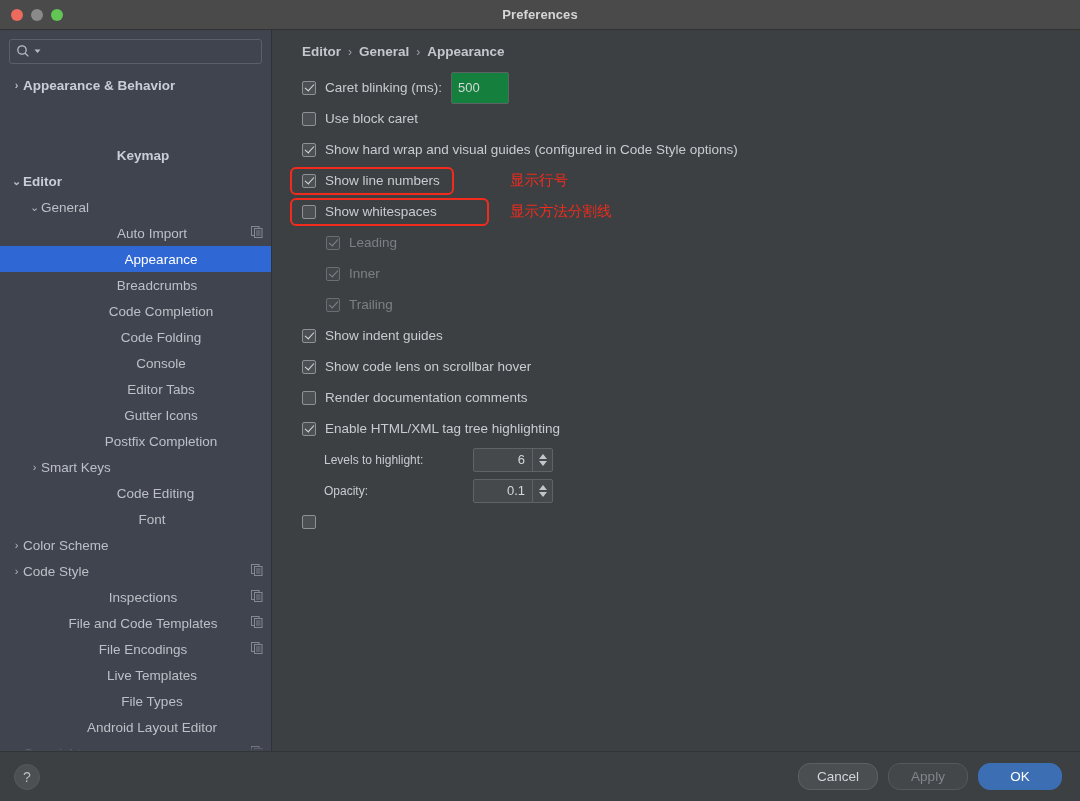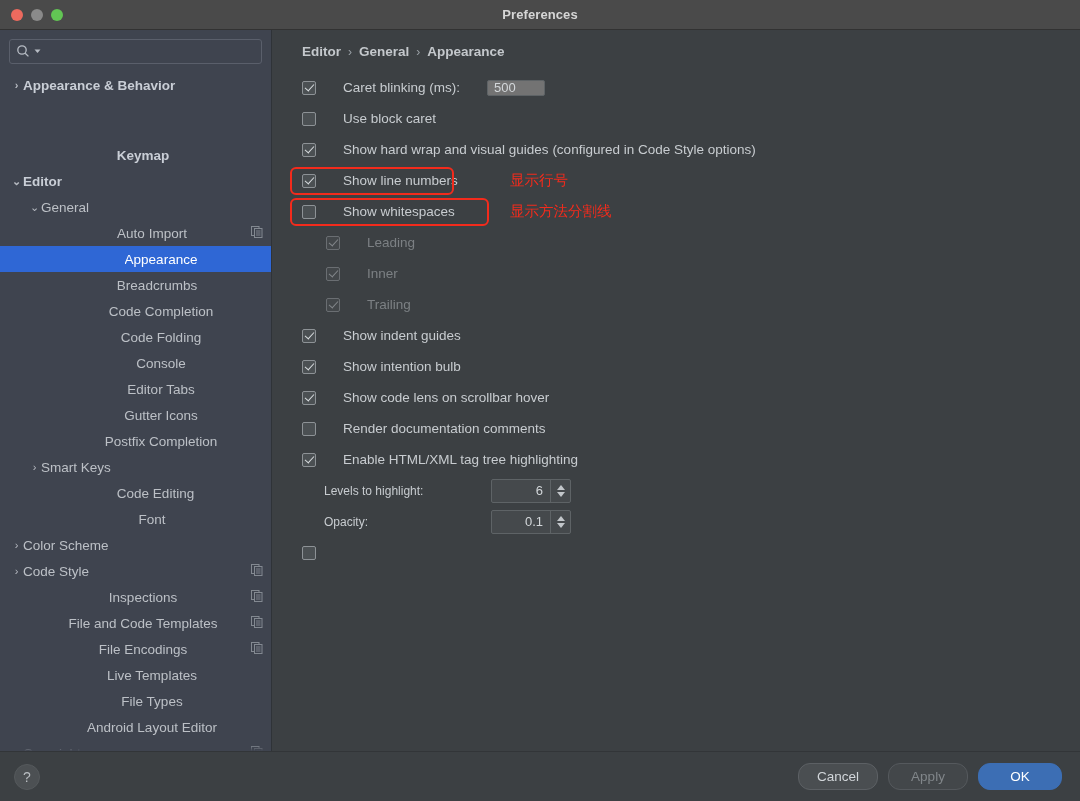--- a/index.html
+++ b/index.html
@@ -88,21 +88,21 @@
   }
   .breadcrumb {
     display: flex; align-items: center; gap: 7px;
     font-size: 13.5px; font-weight: bold; color: #c4c8cc;
     padding: 14px 0 13px 10px;
   }
   .crumb-sep { color: #9aa0a6; font-weight: normal; font-size: 12px; }
 
   .row {
     display: flex; align-items: center;
-    height: 31px; padding-left: 10px; gap: 27px;
+    height: 31px; padding-left: 10px; gap: 9px;
     font-size: 13.5px; color: #c8ccd0;
   }
   .row.indent1 { padding-left: 34px; }
   .row.indent-label { padding-left: 32px; }
   .row.disabled { color: #7c8084; }
 
   
   .cb {
     width: 14px; height: 14px; flex: 0 0 14px;
     border: 1px solid #8d9296; border-radius: 2px;
@@ -114,21 +114,21 @@
     border: solid #d8dcdf; border-width: 0 1.6px 1.6px 0;
     transform: rotate(42deg);
   }
   .cb.dim { border-color: #6a6e72; background: #43474a; }
   .cb.dim.checked::after { border-color: #83878b; }
 
   .cb-label { white-space: nowrap; }
 
   
   .tf {
-    height: 16px; background: #737373;
+    height: 32px; background: #15803d;
     border: 1px solid #5e6366; border-radius: 2px;
     color: #d3d7da; font-size: 13px;
     padding: 0 6px; display: flex; align-items: center;
     font-family: "Liberation Sans", sans-serif;
   }
   .tf.num { width: 58px; }
 
   
   .spin-label { width: 140px; font-size: 12px; color: #c8ccd0; }
   .spinner {
@@ -418,24 +418,20 @@
           <div class="row indent1 disabled">
             <span class="cb checked dim"></span>
             <span class="cb-label">Trailing</span>
           </div>
           <div class="row">
             <span class="cb checked"></span>
             <span class="cb-label">Show indent guides</span>
           </div>
           <div class="row">
             <span class="cb checked"></span>
-            <span class="cb-label">Show intention bulb</span>
-          </div>
-          <div class="row">
-            <span class="cb checked"></span>
             <span class="cb-label">Show code lens on scrollbar hover</span>
           </div>
           <div class="row">
             <span class="cb"></span>
             <span class="cb-label">Render documentation comments</span>
           </div>
           <div class="row">
             <span class="cb checked"></span>
             <span class="cb-label">Enable HTML/XML tag tree highlighting</span>
           </div>

